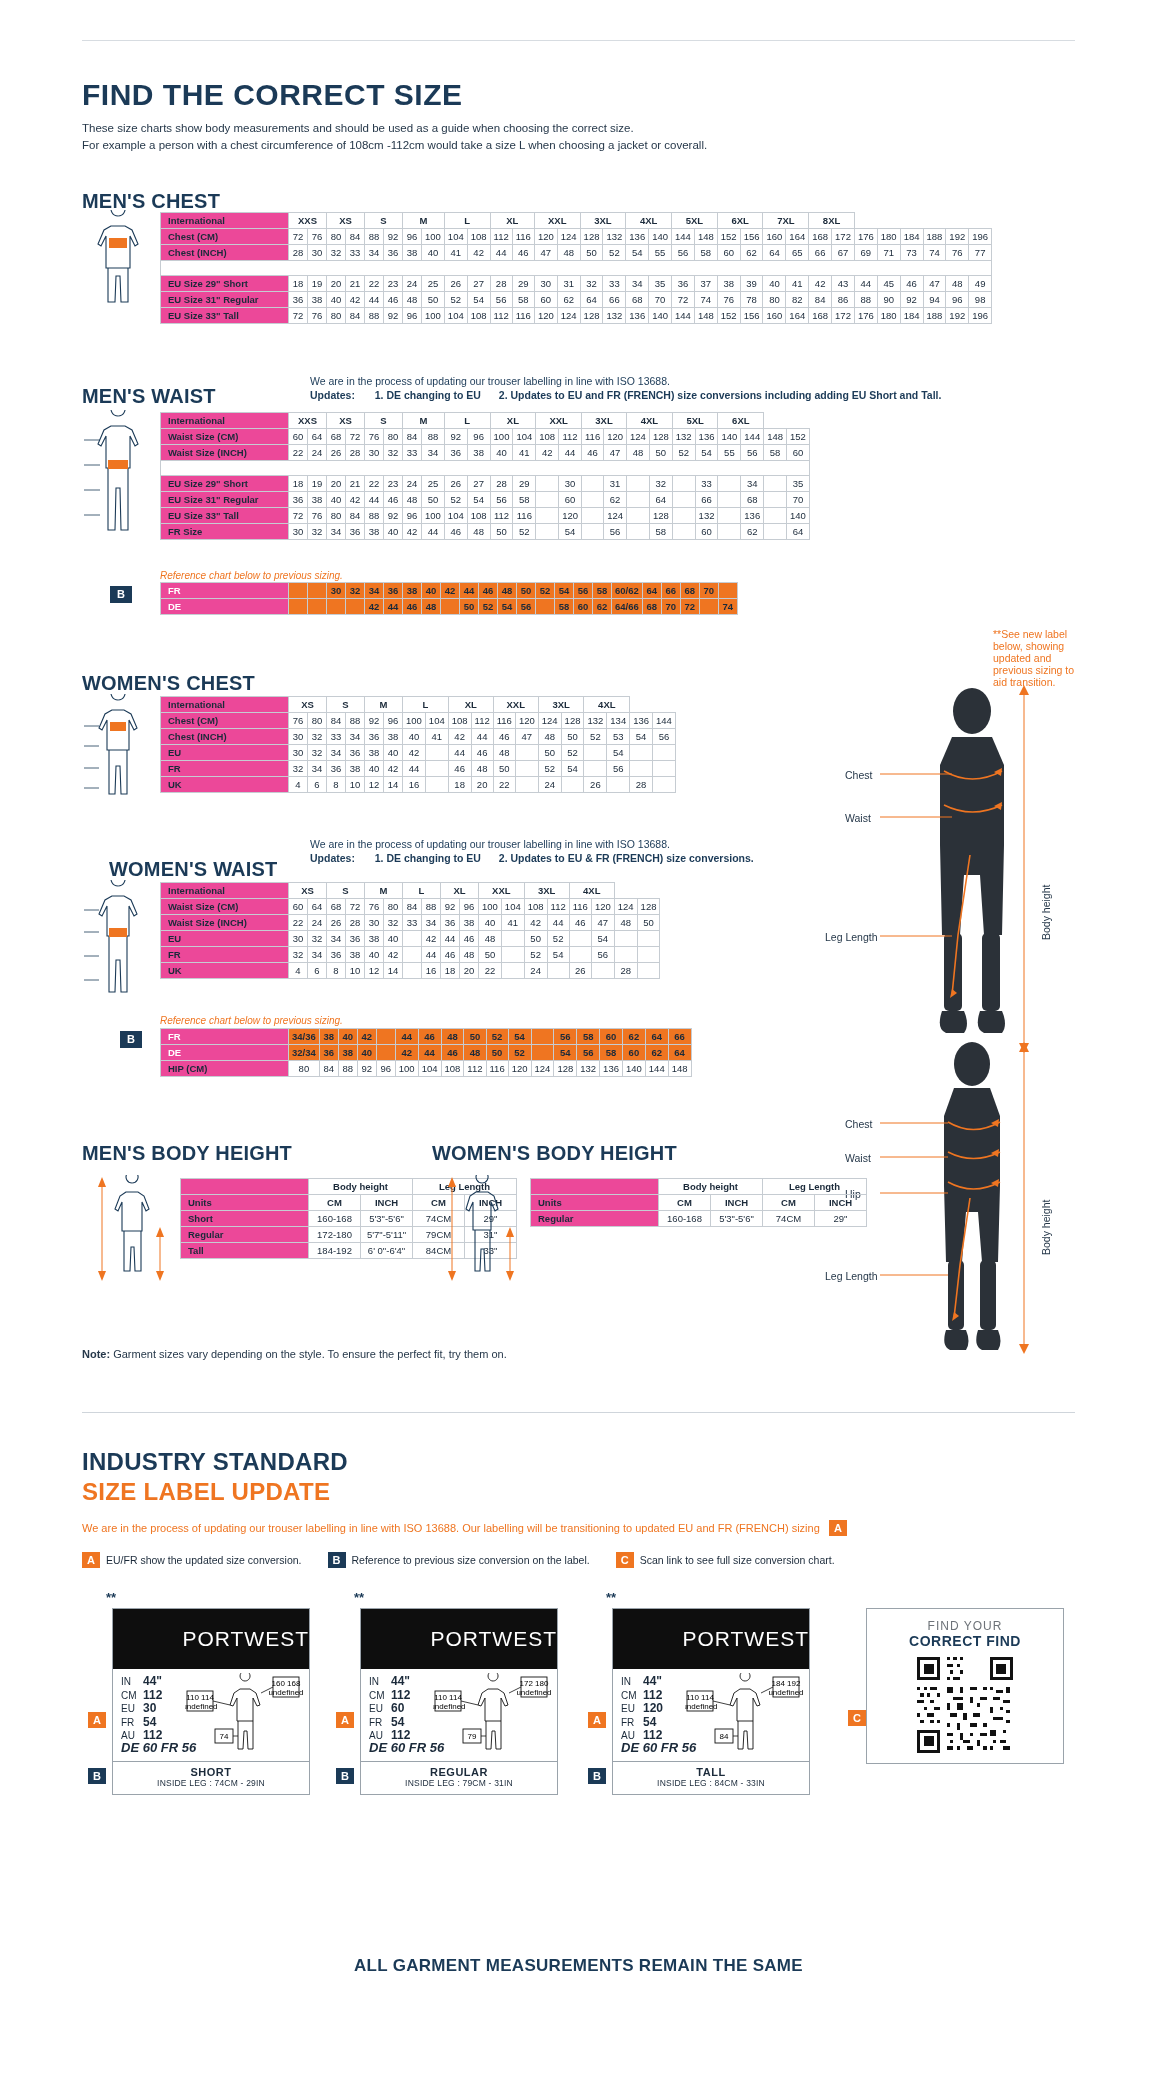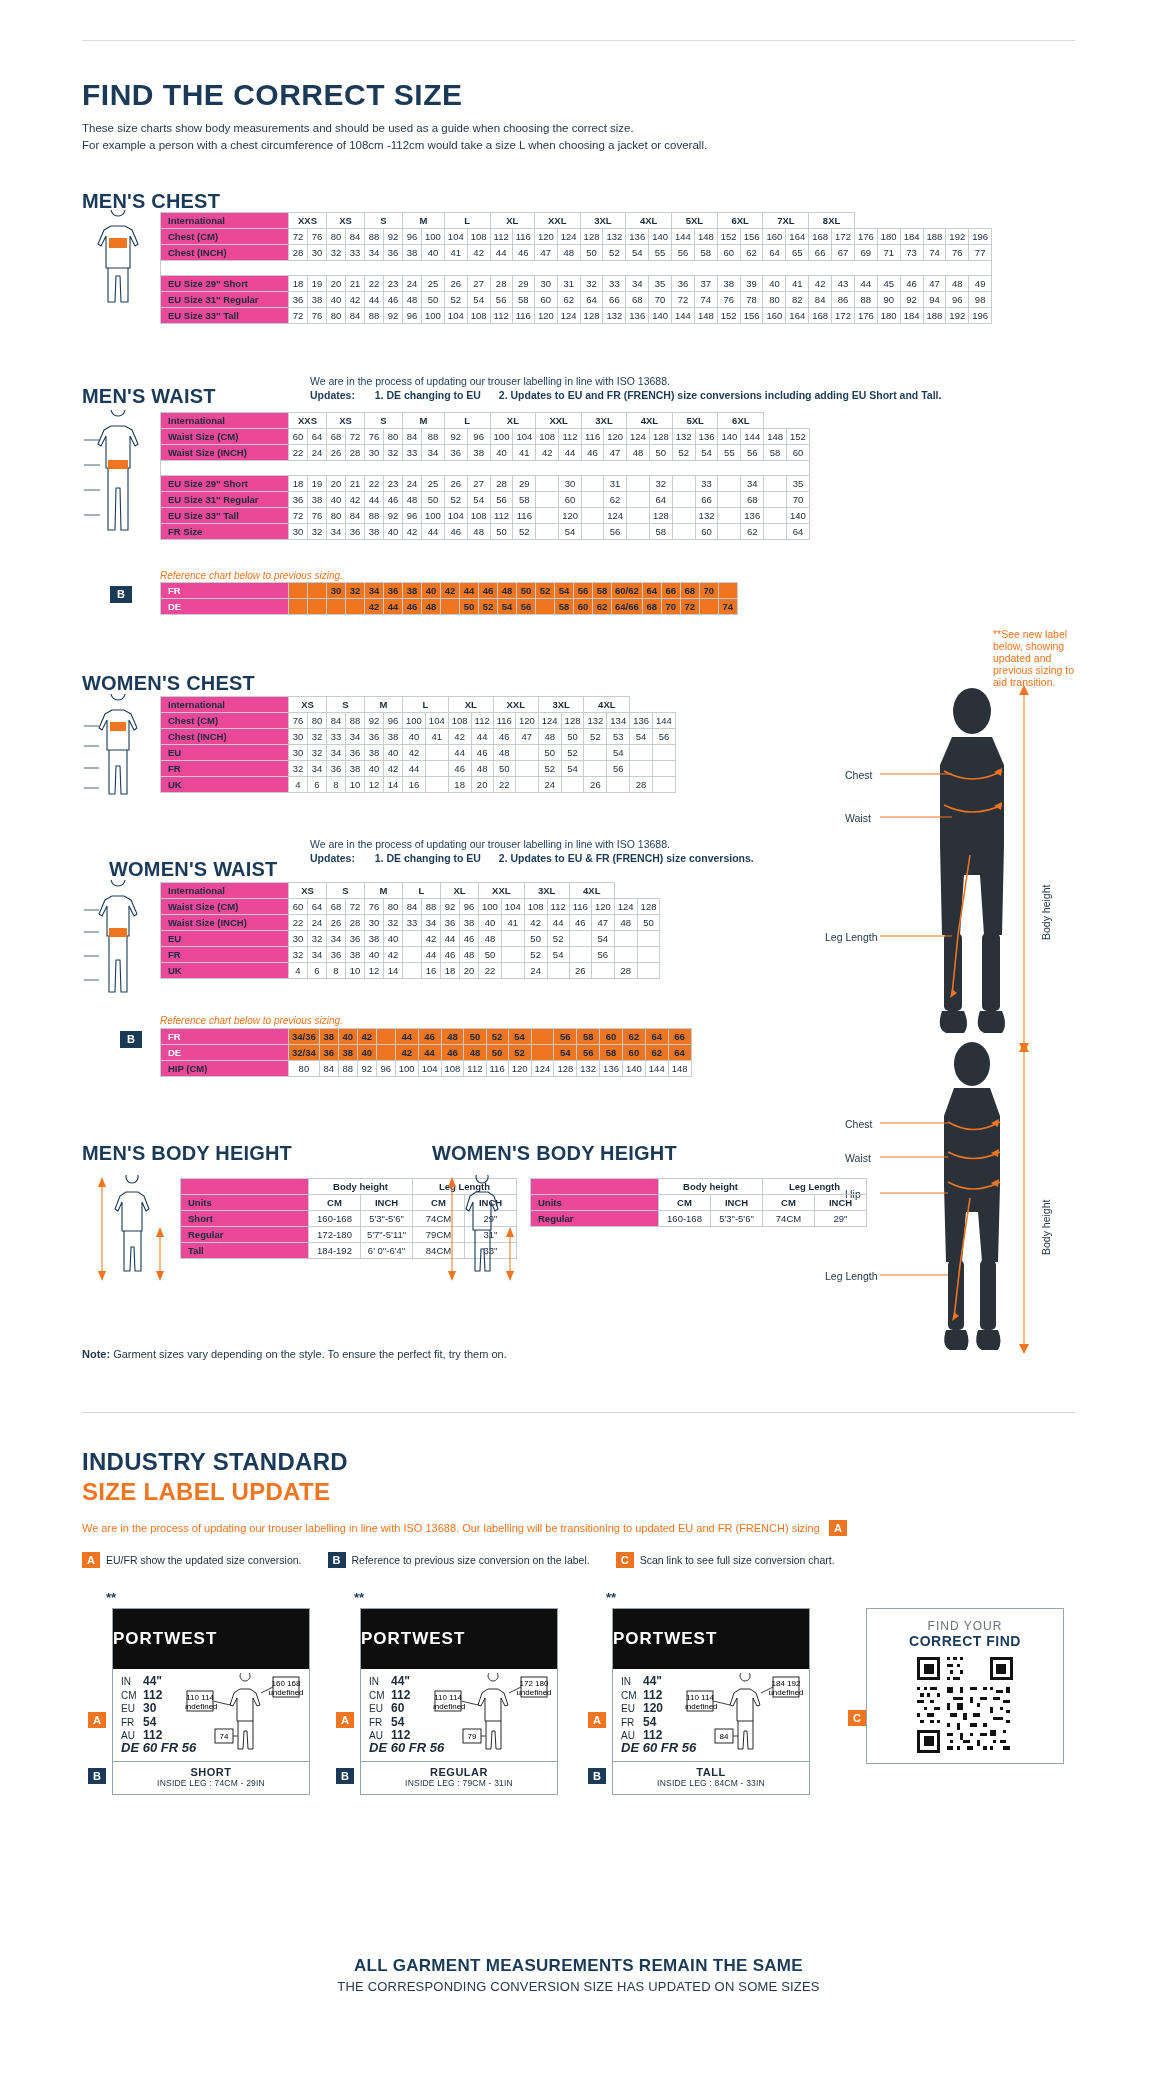--- a/index.html
+++ b/index.html
@@ -60,21 +60,21 @@
   h2.ind2 { position:absolute; left:82px; margin:0; font-size:24px; font-weight:bold; color:#ef7521; letter-spacing:0.3px; }
 
   .legend-badge {
     display:inline-block; background:#ef7521; color:#fff; font-weight:bold; font-size:11px;
     width:18px; height:16px; line-height:16px; text-align:center; margin-right:6px;
   }
   .legend-badge.blue { background:#1b3a57; }
 
   .label-card { position:absolute; width:198px; border:1px solid #9aa3ab; background:#fff; }
   .label-top { background:#0e0e0e; height:60px; position:relative; }
-  .brand { color:#fff; font-size:17px; font-weight:bold; letter-spacing:1px; text-align:left; line-height:60px; }
+  .brand { color:#fff; font-size:21px; font-weight:normal; letter-spacing:1px; text-align:right; line-height:60px; }
   .label-body { position:relative; height:92px; }
   .sizes { position:absolute; left:8px; top:6px; font-size:10px; line-height:12.5px; }
   .sizes b { font-size:12px; }
   .de-fr { position:absolute; left:8px; bottom:6px; font-size:13px; font-style:italic; font-weight:bold; }
   .label-foot { border-top:1px solid #9aa3ab; text-align:center; padding:4px 2px 6px; }
   .label-foot .big { font-size:11px; font-weight:bold; letter-spacing:0.5px; }
   .label-foot .small { font-size:8.5px; letter-spacing:0.2px; }
   .astk { position:absolute; font-size:13px; font-weight:bold; color:#1b3a57; }
   .sidebadge { position:absolute; background:#ef7521; color:#fff; font-weight:bold; font-size:11px; width:18px; height:16px; line-height:16px; text-align:center; }
   .sidebadge.blue { background:#1b3a57; }
@@ -1398,16 +1398,15 @@
             <rect x="22" y="27" width="1" height="1"></rect>
             <rect x="26" y="27" width="2" height="1"></rect>
         </g>
       </svg>
     </div>
   </div>
   <div class="sidebadge" style="left:848px; top:1710px;">C</div>
 
   <div class="bottom-cta" style="top:1956px;">
     <div class="l1">ALL GARMENT MEASUREMENTS REMAIN THE SAME</div>
-    <div class="l2">THE CORRESPONDING CONVERSION SIZE HAS UPDATED ON SOME SIZES</div>
   </div>
 
 </div>
 
 </body></html>

